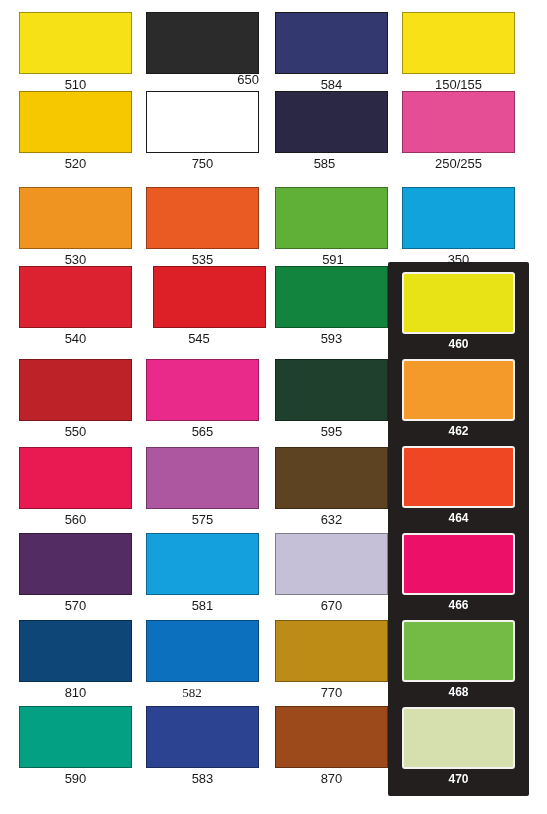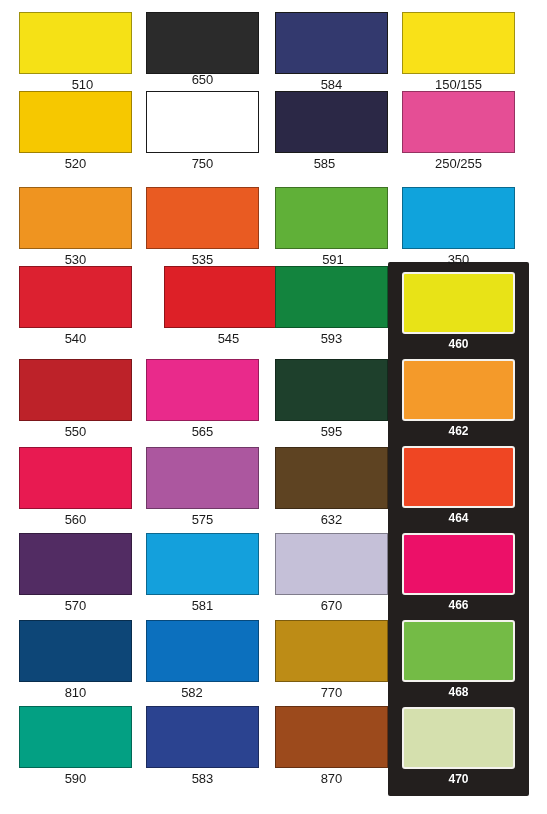--- a/index.html
+++ b/index.html
@@ -55,21 +55,21 @@
     font-weight:bold;
     font-size:12px;
     text-shadow:0 0 1px #000;
   }
 </style>
 </head>
 <body>
 
 <div id="chart">
     <div class="fluor-panel" style="left: 388px; top: 262px; width: 141px; height: 534px;"></div>
-    <div class="cell" style="left: 19px; top: 12px; width: 127px; height: 82px;">
+    <div class="cell" style="left: 19px; top: 12px; width: 113px; height: 82px;">
       <div class="swatch" style="width: 113px; height: 62px; background: rgb(245, 225, 22);"></div>
       <div class="label" style="top: 65px;">510</div>
     </div>
     <div class="cell" style="left: 19px; top: 91px; width: 113px; height: 82px;">
       <div class="swatch" style="width: 113px; height: 62px; background: rgb(246, 200, 0);"></div>
       <div class="label" style="top: 65px;">520</div>
     </div>
     <div class="cell" style="left: 19px; top: 187px; width: 113px; height: 82px;">
       <div class="swatch" style="width: 113px; height: 62px; background: rgb(239, 148, 32);"></div>
       <div class="label" style="top: 65px;">530</div>
@@ -93,47 +93,47 @@
     <div class="cell" style="left: 19px; top: 620px; width: 113px; height: 82px;">
       <div class="swatch" style="width: 113px; height: 62px; background: rgb(13, 70, 119);"></div>
       <div class="label" style="top: 65px;">810</div>
     </div>
     <div class="cell" style="left: 19px; top: 706px; width: 113px; height: 82px;">
       <div class="swatch" style="width: 113px; height: 62px; background: rgb(3, 160, 131);"></div>
       <div class="label" style="top: 65px;">590</div>
     </div>
     <div class="cell" style="left: 146px; top: 12px; width: 113px; height: 82px;">
       <div class="swatch outlined" style="width: 113px; height: 62px; background: rgb(43, 43, 43);"></div>
-      <div class="label" style="top: 60px;">650</div>
+      <div class="label" style="top: 60px; text-align: right;">650</div>
     </div>
     <div class="cell" style="left: 146px; top: 91px; width: 113px; height: 82px;">
       <div class="swatch outlined" style="width: 113px; height: 62px; background: rgb(255, 255, 255);"></div>
       <div class="label" style="top: 65px;">750</div>
     </div>
     <div class="cell" style="left: 146px; top: 187px; width: 113px; height: 82px;">
       <div class="swatch" style="width: 113px; height: 62px; background: rgb(233, 91, 34);"></div>
       <div class="label" style="top: 65px;">535</div>
     </div>
-    <div class="cell" style="left: 164px; top: 266px; width: 92px; height: 82px; padding-left: 37px;">
+    <div class="cell" style="left: 153px; top: 266px; width: 92px; height: 82px;">
       <div class="swatch" style="width: 113px; height: 62px; background: rgb(221, 32, 39);"></div>
       <div class="label" style="top: 65px;">545</div>
     </div>
     <div class="cell" style="left: 146px; top: 359px; width: 113px; height: 82px;">
       <div class="swatch" style="width: 113px; height: 62px; background: rgb(233, 42, 139);"></div>
       <div class="label" style="top: 65px;">565</div>
     </div>
     <div class="cell" style="left: 146px; top: 447px; width: 113px; height: 82px;">
       <div class="swatch" style="width: 113px; height: 62px; background: rgb(172, 87, 159);"></div>
       <div class="label" style="top: 65px;">575</div>
     </div>
     <div class="cell" style="left: 146px; top: 533px; width: 113px; height: 82px;">
       <div class="swatch" style="width: 113px; height: 62px; background: rgb(20, 160, 220);"></div>
       <div class="label" style="top: 65px;">581</div>
     </div>
-    <div class="cell" style="left: 146px; top: 620px; width: 92px; height: 82px;">
+    <div class="cell" style="left: 146px; top: 620px; width: 92px; height: 82px; font-family: Liberation Serif, serif;">
       <div class="swatch" style="width: 113px; height: 62px; background: rgb(12, 112, 190);"></div>
       <div class="label" style="top: 65px;">582</div>
     </div>
     <div class="cell" style="left: 146px; top: 706px; width: 113px; height: 82px;">
       <div class="swatch" style="width: 113px; height: 62px; background: rgb(43, 67, 144);"></div>
       <div class="label" style="top: 65px;">583</div>
     </div>
     <div class="cell" style="left: 275px; top: 12px; width: 113px; height: 82px;">
       <div class="swatch outlined" style="width: 113px; height: 62px; background: rgb(51, 57, 110);"></div>
       <div class="label" style="top: 65px;">584</div>

